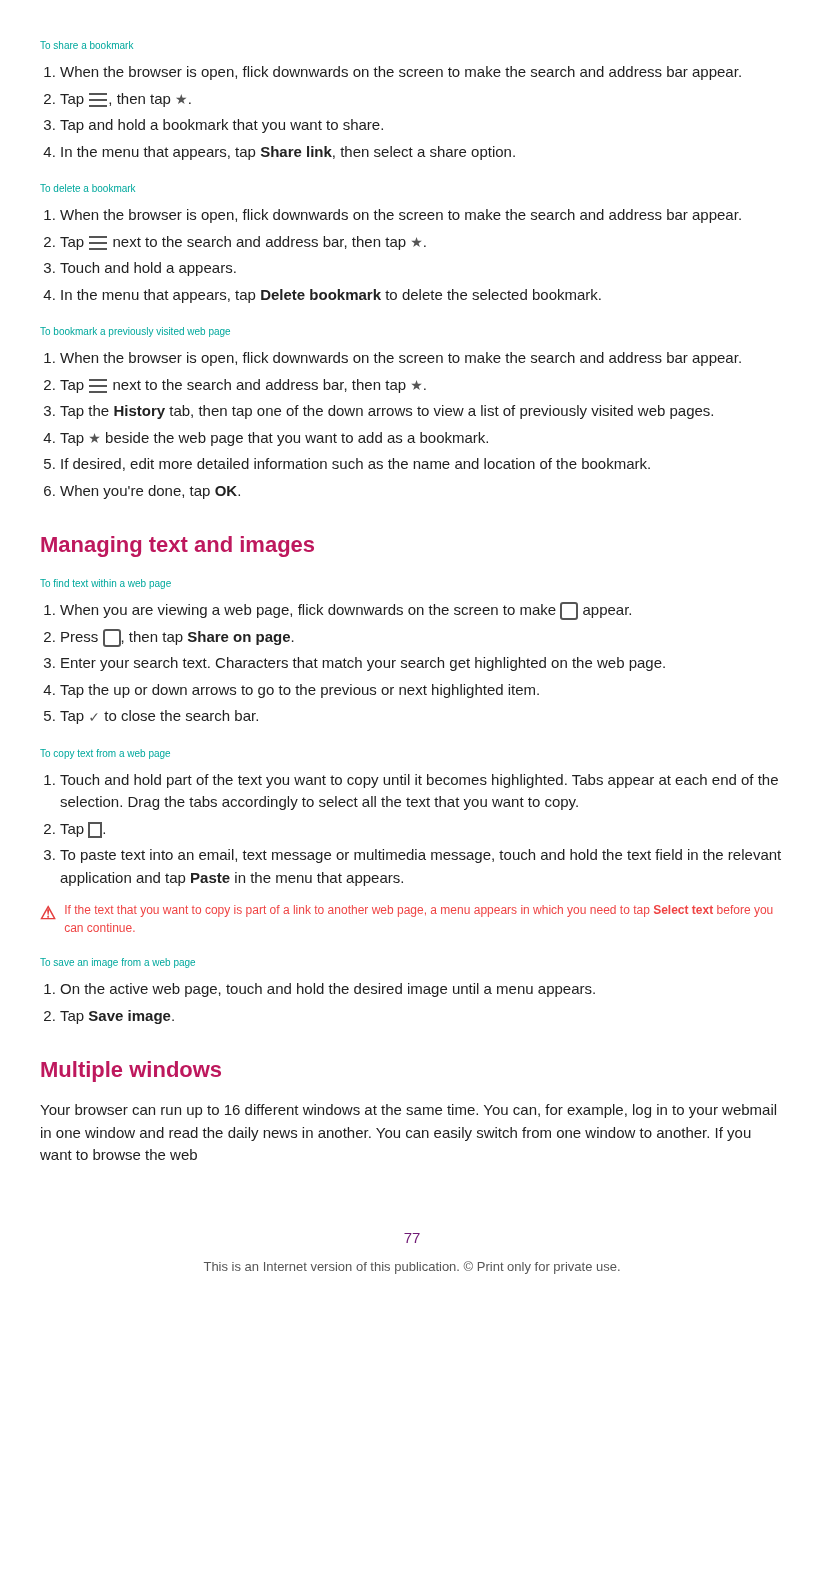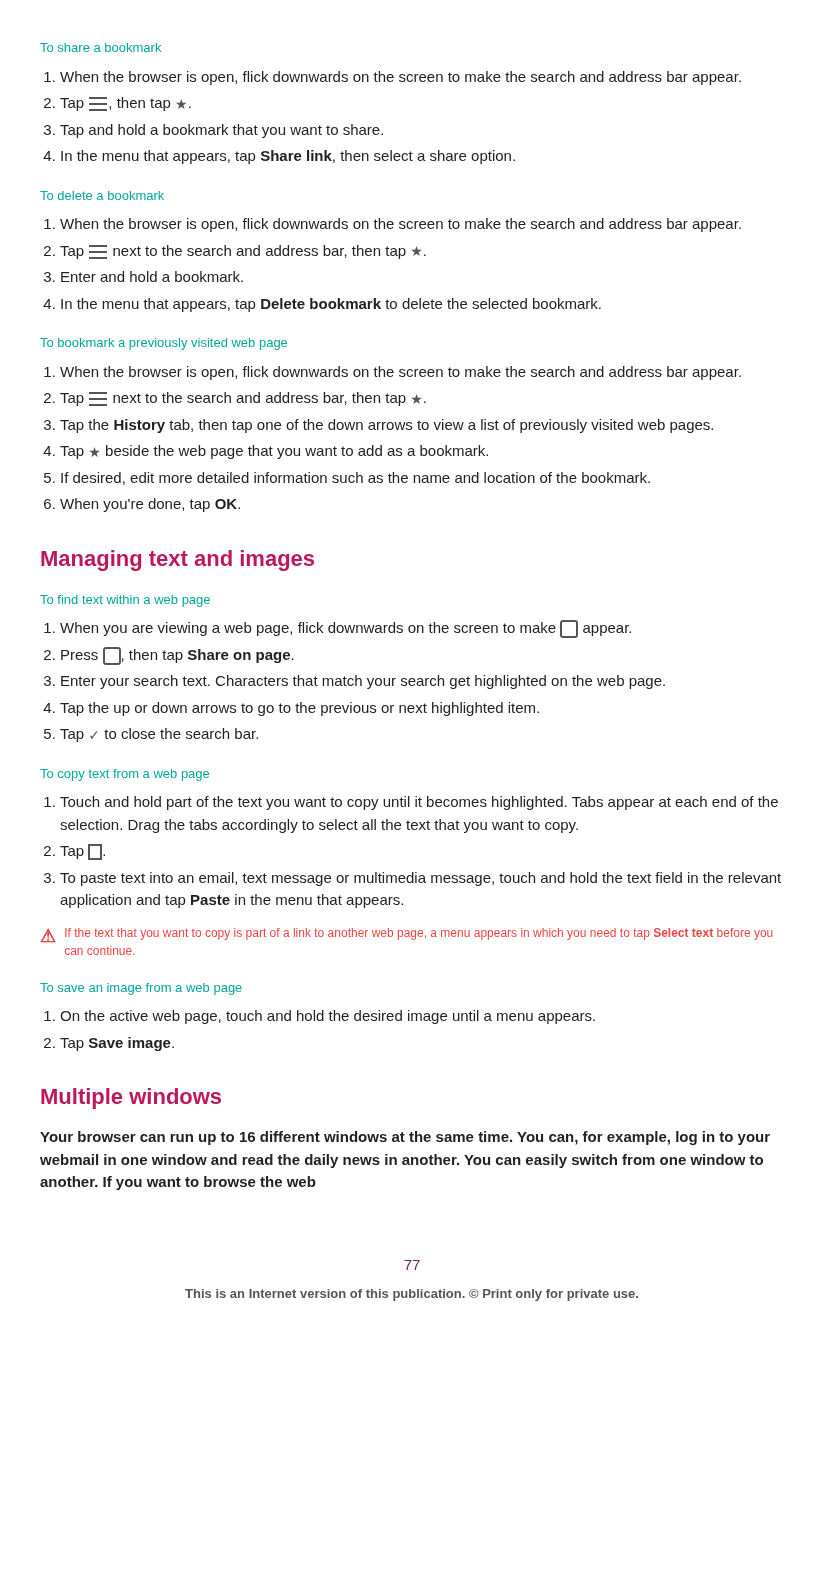--- a/index.html
+++ b/index.html
@@ -7,37 +7,36 @@
       font-family: Arial, Helvetica, sans-serif;
       font-size: 15px;
       color: #222;
       background: #fff;
       width: 824px;
       min-height: 1590px;
       padding: 20px 40px 30px 40px;
     }
     .section-heading {
       color: #00a89d;
-      font-size: 13px;
+      font-size: 10px;
       font-weight: normal;
       margin-bottom: 8px;
       margin-top: 18px;
     }
     ol {
       margin-left: 20px;
       margin-bottom: 10px;
     }
     ol li {
       margin-bottom: 4px;
       line-height: 1.5;
     }
     p {
       line-height: 1.5;
       margin-bottom: 8px;
-      font-weight: bold;
     }
     .bold { font-weight: bold; }
     .chapter-heading {
       font-size: 22px;
       font-weight: bold;
       margin-top: 30px;
       margin-bottom: 16px;
       color: #be185d;
     }
     .note-block {
@@ -118,21 +117,21 @@
 
 <div>
   <p class="section-heading">To delete a bookmark</p>
   <ol>
     <li>When the browser is open, flick downwards on the screen to make the search and address bar appear.</li>
     <li>Tap <span class="menu-icon">
           <span></span>
           <span></span>
           <span></span>
         </span> next to the search and address bar, then tap <span class="star-icon">★</span>.</li>
-    <li>Enter and hold a bookmark.</li>
+    <li>Touch and hold a appears.</li>
     <li>In the menu that appears, tap <span class="bold">Delete bookmark</span> to delete the selected bookmark.</li>
   </ol>
 </div>
 
 <div>
   <p class="section-heading">To bookmark a previously visited web page</p>
   <ol>
     <li>When the browser is open, flick downwards on the screen to make the search and address bar appear.</li>
     <li>Tap <span class="menu-icon">
           <span></span>

